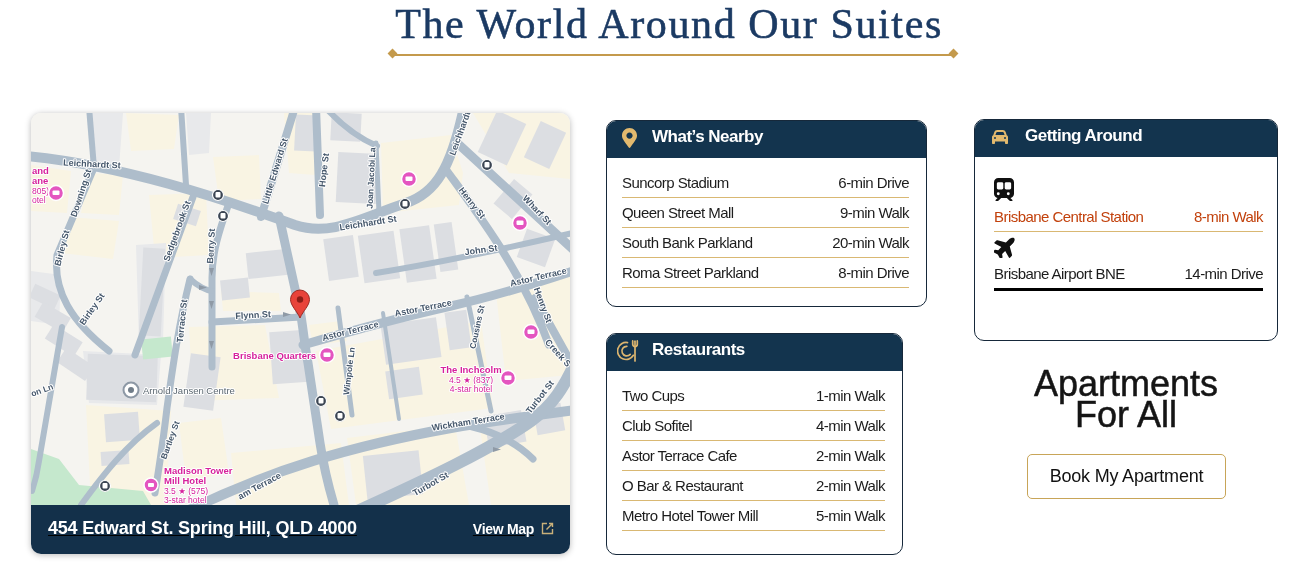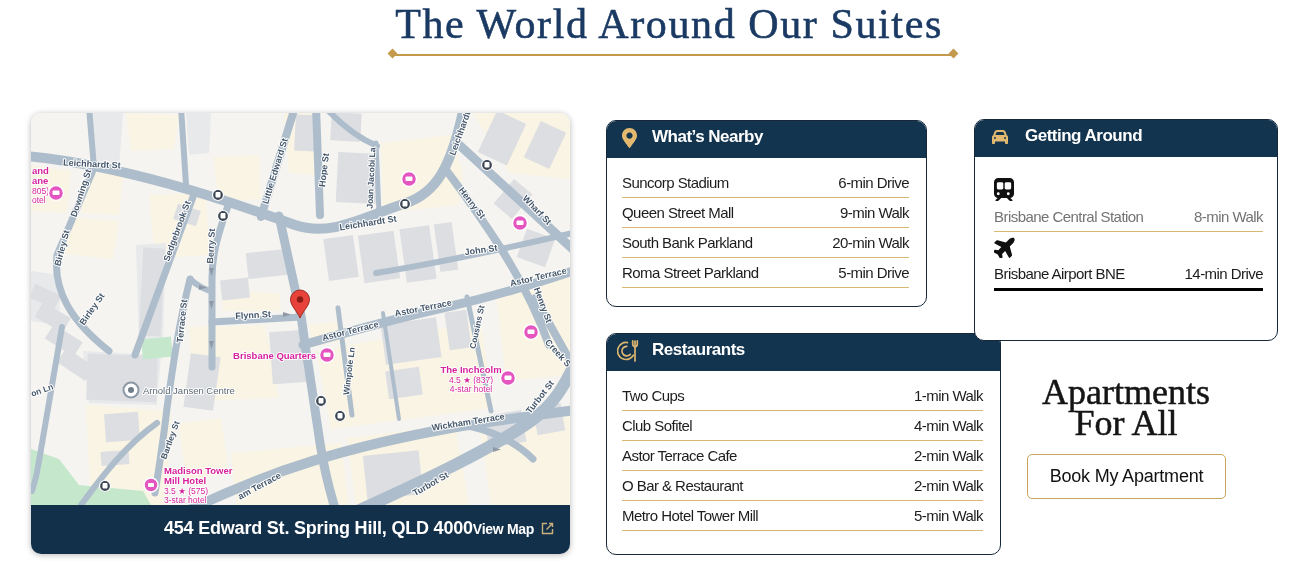--- a/index.html
+++ b/index.html
@@ -281,21 +281,21 @@
           </g>
       </g>
 
       <g transform="translate(269,188)">
         <path d="M 0,17 C -3,10 -9.5,4.5 -9.5,-1.5 A 9.5,9.5 0 1 1 9.5,-1.5 C 9.5,4.5 3,10 0,17 Z" fill="#e8433a" stroke="#9c2b24" stroke-width="1"></path>
         <circle cx="0" cy="-1.5" r="3.2" fill="#8c1d16"></circle>
       </g>
     </svg>
   </div>
 
-  <div class="abs" style="left:0; top:392px; width:539px; height:49px; background:#13304a; display:flex; align-items:center; justify-content:flex-end; padding:0 16px 2px 17px;">
+  <div class="abs" style="left:0; top:392px; width:539px; height:49px; background:#13304a; display:flex; align-items:center; justify-content:space-between; padding:0 16px 2px 17px;text-decoration:underline;">
 
     <span style="color:#fff; font-size:18px; font-weight:bold; letter-spacing:-0.2px;">454 Edward St. Spring Hill, QLD 4000</span>
 
     <span style="display:flex; align-items:center; gap:7px;">
       <span style="color:#fff; font-size:14px; font-weight:bold; letter-spacing:-0.3px;">View Map</span>
 
       <svg width="13" height="13" viewBox="0 0 13 13">
         <path d="M11.5 7v4.5h-10v-10H6" fill="none" stroke="#c9b07a" stroke-width="1.4"></path>
         <path d="M8 1.5h3.5V5M11.2 1.8L5.5 7.5" fill="none" stroke="#c9b07a" stroke-width="1.4"></path>
       </svg>
@@ -326,26 +326,26 @@
         <span>9-min Walk</span>
       </div>
 
     <div class="row">
         <span>South Bank Parkland</span>
         <span>20-min Walk</span>
       </div>
 
     <div class="row">
         <span>Roma Street Parkland</span>
-        <span>5-min Drive</span>
-      </div>
-  </div>
-</div>
-
-<div class="card" style="left:606px; top:333px; width:395px; height:222px;">
+        <span>8-min Drive</span>
+      </div>
+  </div>
+</div>
+
+<div class="card" style="left:606px; top:333px; width:297px; height:222px;">
 
   <div class="card-header">
 
     <span style="margin-left:10px; width:35px; display:flex;">
       <svg style="margin-top:-3px;" width="22" height="22" viewBox="0 0 22 22" fill="none" stroke="#dcb56f" stroke-width="1.7" stroke-linecap="round">
         <path d="M 10.5,2.6 A 8.5 8.5 0 1 0 16.4,15.3"></path>
         <path d="M 9.9,6.3 A 4.8 4.8 0 1 0 13.2,14.4"></path>
         <path d="M 15.7,0.9 v3.4 a2.3 2.3 0 0 0 4.6,0 v-3.4"></path>
         <path d="M 18,1.2 V 4.8"></path>
         <path d="M 18,5.9 V 21"></path>
@@ -391,36 +391,36 @@
           <path fill="#e2b96e" d="M135.2 117.4L109.1 192H402.9l-26.1-74.6C372.3 104.6 360.2 96 346.6 96H165.4c-13.6 0-25.7 8.6-30.2 21.4zM39.6 196.8L74.8 96.3C88.3 57.8 124.6 32 165.4 32H346.6c40.8 0 77.1 25.8 90.6 64.3l35.2 100.5c23.2 9.6 39.6 32.5 39.6 59.2V400v48c0 17.7-14.3 32-32 32H448c-17.7 0-32-14.3-32-32V400H96v48c0 17.7-14.3 32-32 32H32c-17.7 0-32-14.3-32-32V400 256c0-26.7 16.4-49.6 39.6-59.2zM128 288a32 32 0 1 0 -64 0 32 32 0 1 0 64 0zm288 32a32 32 0 1 0 0-64 32 32 0 1 0 0 64z"></path>
         </svg>
     </span>
     <span class="htxt">Getting Around</span>
   </div>
   <div style="padding:0 14px 0 19px;">
 
     <svg style="display:block; margin-top:20px;" width="20" height="25" viewBox="0 0 448 512">
         <path fill="#101010" d="M96 0C43 0 0 43 0 96V352c0 48 35.2 87.7 81.1 94.9l-46 46C28.1 499.9 33.1 512 43 512H82.7c8.5 0 16.6-3.4 22.6-9.4L160 448H288l54.6 54.6c6 6 14.1 9.4 22.6 9.4H405c10 0 15-12.1 7.9-19.1l-46-46c46-7.1 81.1-46.9 81.1-94.9V96c0-53-43-96-96-96H96zM64 128c0-17.7 14.3-32 32-32h80c17.7 0 32 14.3 32 32v96c0 17.7-14.3 32-32 32H96c-17.7 0-32-14.3-32-32V128zM272 96h80c17.7 0 32 14.3 32 32v96c0 17.7-14.3 32-32 32H272c-17.7 0-32-14.3-32-32V128c0-17.7 14.3-32 32-32zM64 352a32 32 0 1 1 64 0 32 32 0 1 1 -64 0zm256-32a32 32 0 1 1 0 64 32 32 0 1 1 0-64z"></path>
       </svg>
-      <div style="height:30px; display:flex; justify-content:space-between; align-items:center; border-bottom:1px solid #d9b873; font-size:15px; color:#737373; letter-spacing:-0.55px;">
+      <div style="height:30px; display:flex; justify-content:space-between; align-items:center; border-bottom:1px solid #d9b873; font-size:15px; color:#c2410c; letter-spacing:-0.55px;">
         <span>Brisbane Central Station</span>
         <span>8-min Walk</span>
       </div>
 
     <svg style="display:block; margin-top:4px;" width="24" height="22" viewBox="42 2 516 516">
         <g transform="rotate(-45 288 256)">
           <path fill="#101010" d="M482.3 192c34.2 0 93.7 29 93.7 64c0 36-59.5 64-93.7 64l-116.6 0L265.2 495.9c-5.7 10-16.3 16.1-27.8 16.1l-56.2 0c-10.6 0-18.3-10.2-15.4-20.4l49-171.6L112 320 68.8 377.6c-3 4-7.8 6.4-12.8 6.4l-42 0c-7.8 0-14-6.3-14-14c0-1.3 .2-2.6 .5-3.9L32 256 .5 145.9c-.4-1.3-.5-2.6-.5-3.9c0-7.8 6.3-14 14-14l42 0c5 0 9.8 2.4 12.8 6.4L112 192l102.9 0-49-171.6C162.9 10.2 170.6 0 181.2 0l56.2 0c11.5 0 22.1 6.2 27.8 16.1L365.7 192l116.6 0z"></path>
         </g>
       </svg>
       <div style="height:33px; display:flex; justify-content:space-between; align-items:center; border-bottom:3px solid #000000; font-size:15px; color:#1c1c1c; letter-spacing:-0.55px;">
         <span>Brisbane Airport BNE</span>
         <span>14-min Drive</span>
       </div>
   </div>
 </div>
 
-<div class="abs" style="left:974px; top:377px; width:304px; text-align:center; font-family:Liberation Serif, serif; font-size:36px; line-height:31px; color:#151515; -webkit-text-stroke:0.5px #151515;">
+<div class="abs" style="left:974px; top:368px; width:304px; text-align:center; font-family:Liberation Sans, sans-serif; font-size:36px; line-height:31px; color:#151515; -webkit-text-stroke:0.5px #151515;">
   Apartments<br>For All
 </div>
 
 <div class="abs" style="left:1027px; top:454px; width:199px; height:45px; border:1px solid #c8a558; border-radius:5px; display:flex; align-items:center; justify-content:center;">
   <span style="font-size:18px; letter-spacing:-0.2px; color:#111;">Book My Apartment</span>
 </div>
 
 </body></html>

